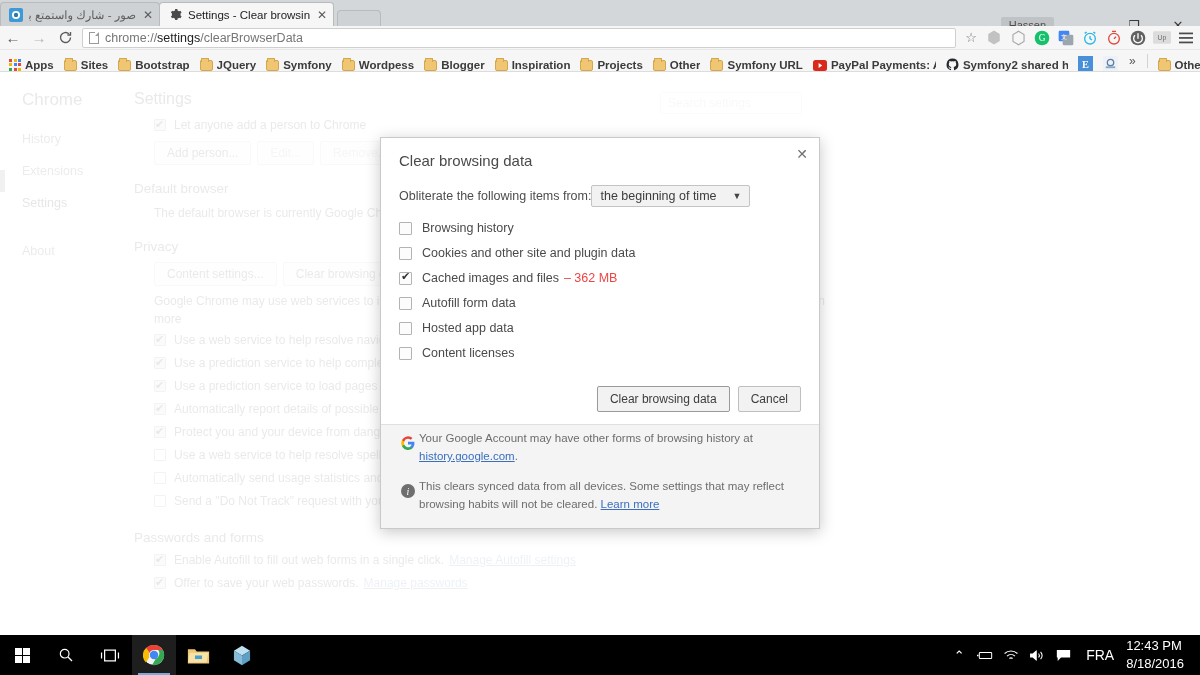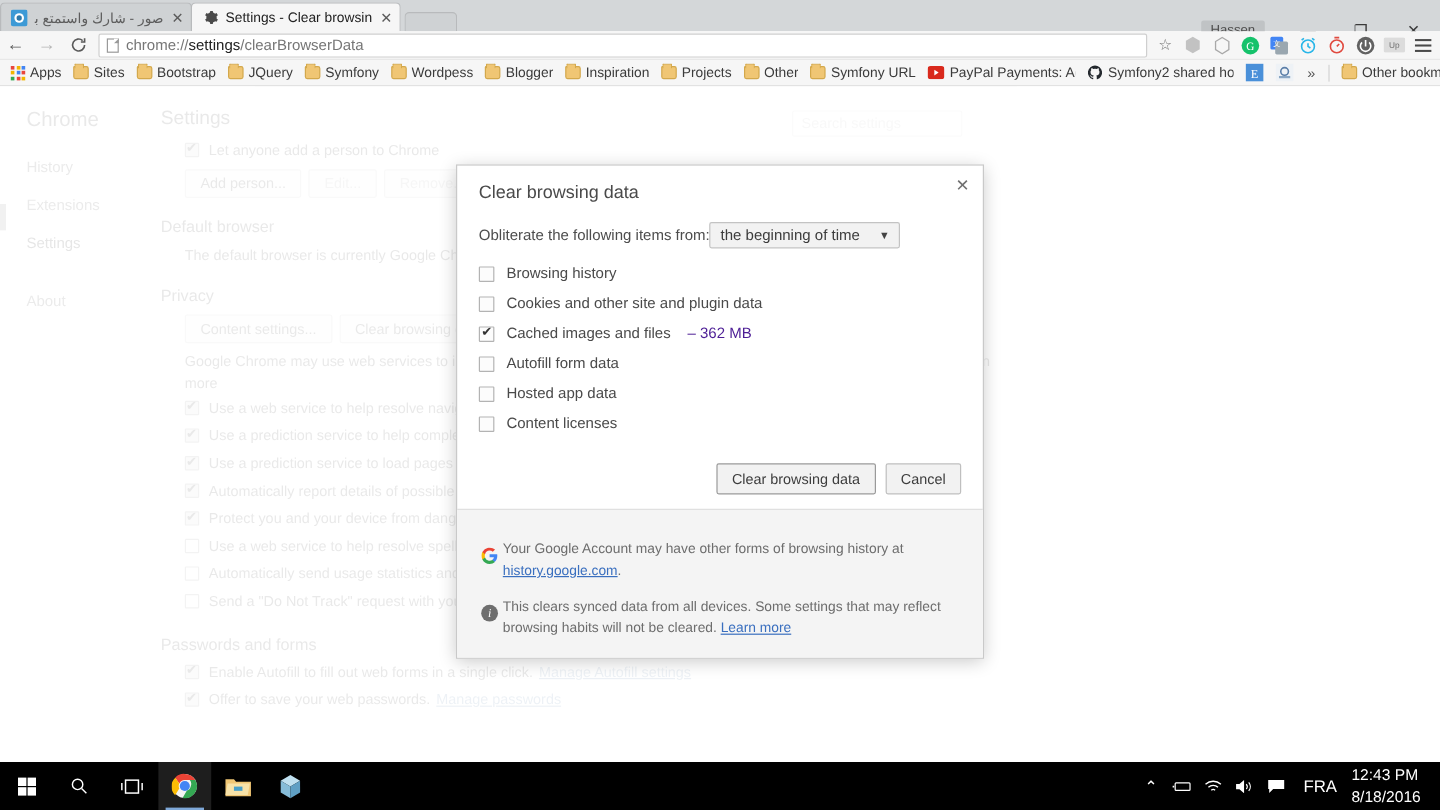--- a/index.html
+++ b/index.html
@@ -71,21 +71,21 @@
   .star-btn { width: 22px; height: 24px; display:flex;align-items:center;justify-content:center;color:#777;font-size:13px;}
   .ext-icons { display: flex; align-items: center; height: 24px; padding-right: 2px; }
   .ext { width: 24px; height: 24px; display:flex;align-items:center;justify-content:center; }
 
   .bookmarks {
     position: absolute; top: 50px; left: 0; width: 1200px; height: 22px;
     background: #f6f6f6; border-bottom: 1px solid #dcdcdc;
     display: flex; align-items: center; font-size: 11.5px; color: #3b3b3b;
     padding-left: 4px; overflow: hidden; white-space: nowrap;
   }
-  .bm { display: inline-flex; align-items: center; padding: 0 5px; height: 20px; flex: 0 0 auto; }
+  .bm { display: inline-flex; align-items: flex-end; padding: 0 5px; height: 20px; flex: 0 0 auto; font-weight: bold; }
   .bm-lbl { max-width: 105px; overflow: hidden; text-overflow: clip; white-space: nowrap; }
   .folder {
     width: 13px; height: 11px; background: #f0c674; border: 1px solid #d3a84c;
     border-radius: 1px 2px 2px 2px; margin-right: 4px; flex: 0 0 13px; position: relative;
   }
   .folder:before { content:""; position:absolute; top:-3px; left:0; width:6px;height:3px;background:#f0c674;border:1px solid #d3a84c;border-bottom:none;border-radius:1px 1px 0 0;}
   .apps-grid { width: 12px; height: 12px; margin-right: 4px; display: grid; grid-template-columns: repeat(3,3px); grid-template-rows: repeat(3,3px); gap:1.5px; flex:0 0 12px;}
   .apps-grid i { display:block; width:3px;height:3px; }
   .bm-sep { width:1px; height:14px; background:#d2d2d2; margin: 0 5px; flex:0 0 1px;}
   .chev { padding: 0 6px; color: #555; font-size: 12px; flex: 0 0 auto; }
@@ -145,28 +145,28 @@
     font-size: 12.5px; color: #3c3c3c; padding: 3px 8px;
     display: flex; align-items: center; gap: 16px;
   }
   .select .caret { font-size: 9px; color: #444; }
   .dlg-cb-row { display: flex; align-items: center; margin-bottom: 11px; font-size: 12.5px; color: #4a4a4a; }
   .dcb {
     width: 13px; height: 13px; border: 1px solid #b3b3b3; background: #fcfcfc;
     margin-right: 10px; flex: 0 0 13px; border-radius: 1px; position: relative;
   }
   .dcb.on:after { content: "✔"; position: absolute; left: 1px; top: -3px; font-size: 11px; color: #333; }
-  .size-note { color: #4c1d95; margin-left: 14px; }
+  .size-note { color: #ef4444; margin-left: 5px; }
   .dlg-actions { display: flex; justify-content: flex-end; gap: 8px; margin-top: 26px; }
   .dbtn {
     font-size: 12px; color: #3d3d3d; background: #f2f2f2;
     border: 1px solid #bfbfbf; border-radius: 2px; padding: 5px 12px;
   }
   .dbtn.primary { border-color: #9a9a9a; }
-  .dlg-foot { background: #f4f4f4; border-top: 1px solid #e0e0e0; padding: 24px 18px 14px 16px; }
+  .dlg-foot { background: #f4f4f4; border-top: 1px solid #e0e0e0; padding: 4px 18px 14px 16px; }
   .foot-row { display: flex; align-items: flex-start; margin-bottom: 12px; }
   .foot-row:last-child { margin-bottom: 0; }
   .foot-ico { width: 22px; flex: 0 0 22px; display: flex; justify-content: center; padding-top: 7px; }
   .foot-txt { font-size: 11.5px; color: #6d6d6d; line-height: 1.58; }
   .foot-txt a { color: #3a6fbf; text-decoration: underline; }
   .info-dot {
     width: 14px; height: 14px; border-radius: 50%; background: #6e6e6e; color: #fff;
     font-size: 10px; display: flex; align-items: center; justify-content: center;
     font-family: "Liberation Serif", serif; font-style: italic;
   }

